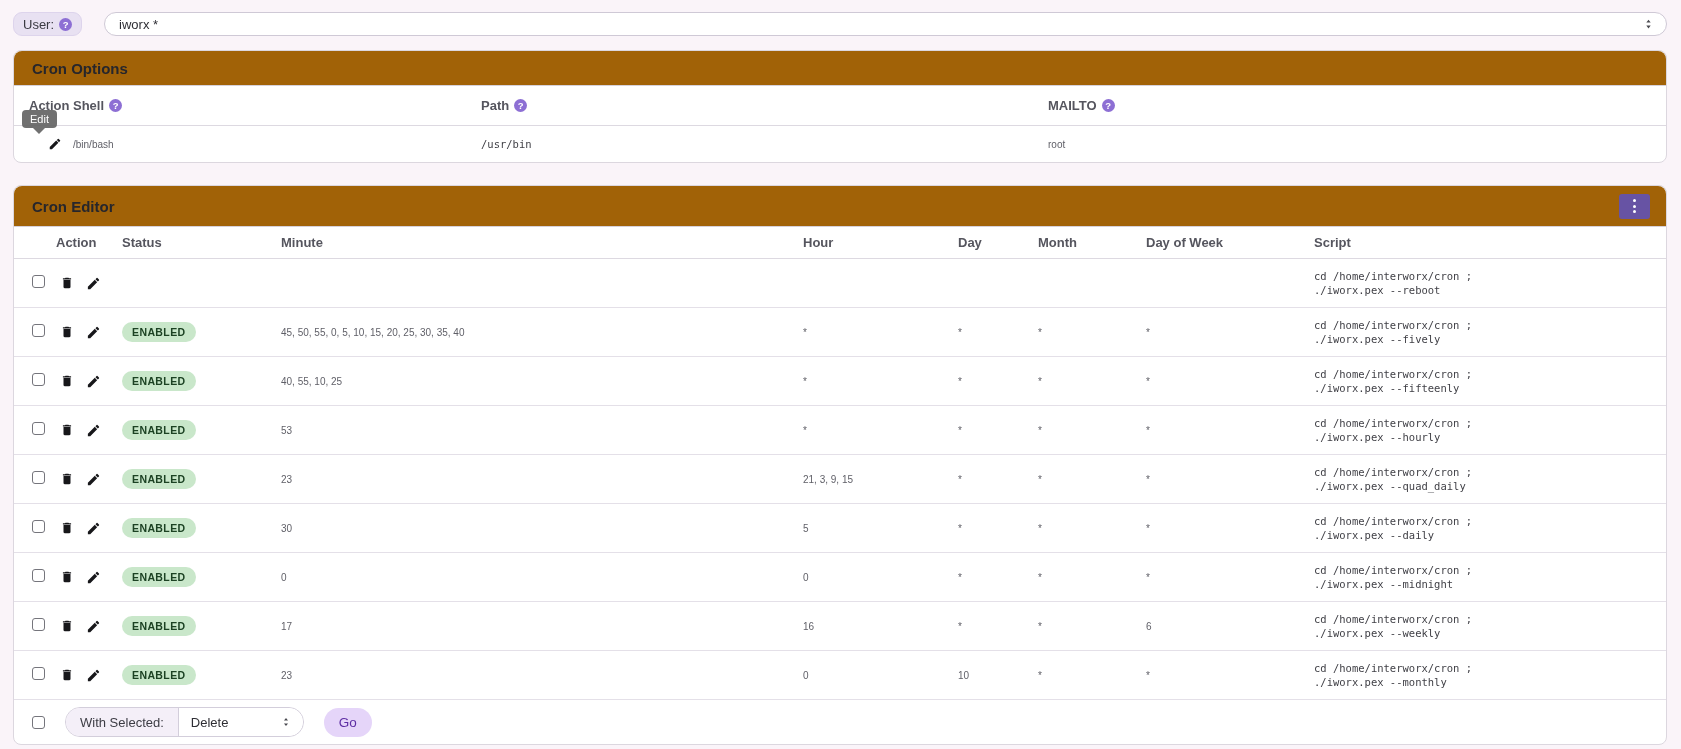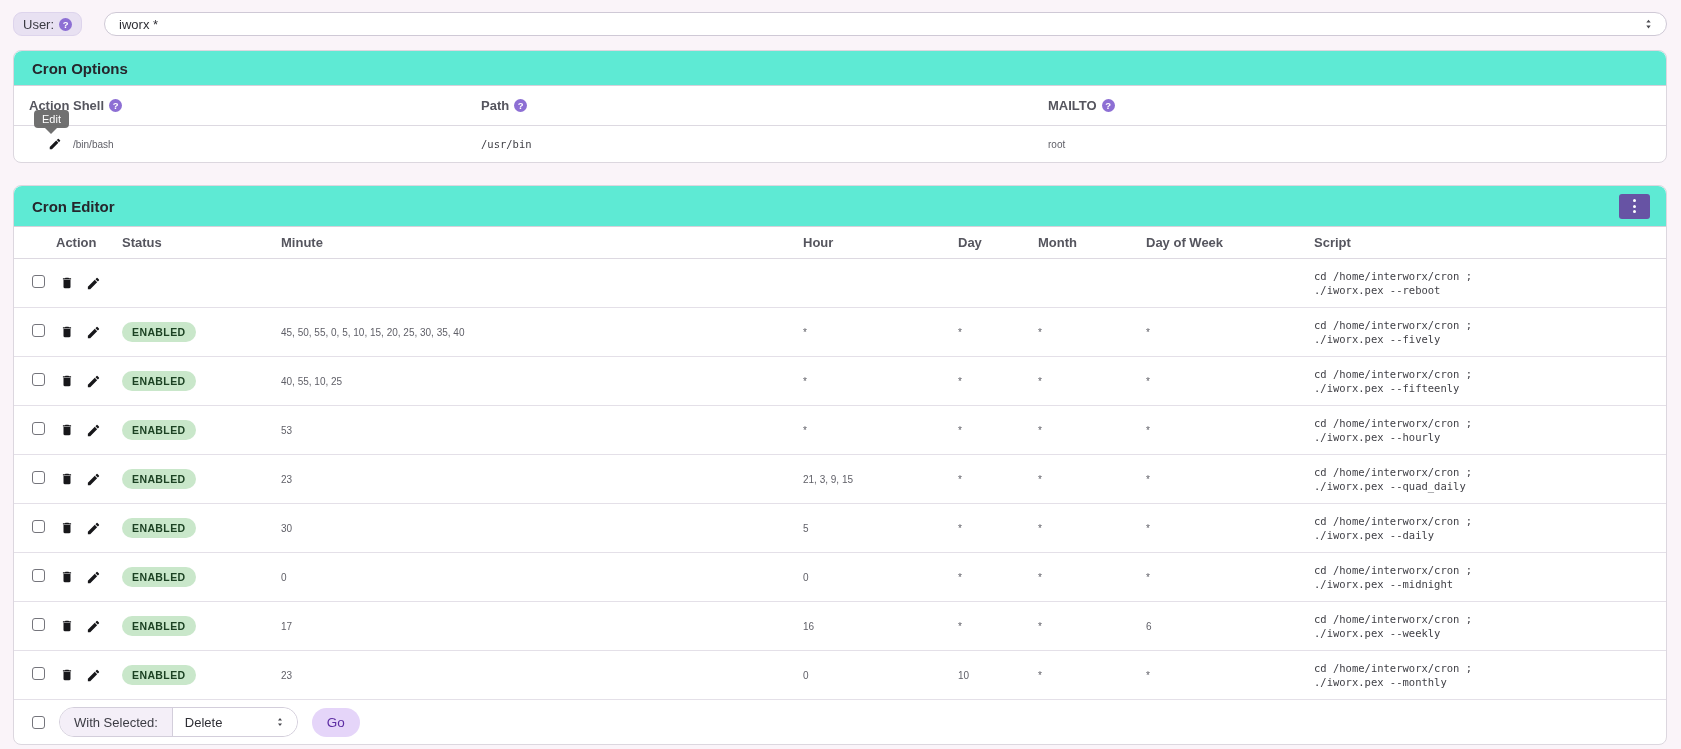--- a/index.html
+++ b/index.html
@@ -27,38 +27,38 @@
     border: 1px solid #cfc9d6; border-radius: 13px;
     display: flex; align-items: center; padding: 0 32px 0 14px;
     font-size: 13px; color: #2e2e34; cursor: default;
   }
   .top-select { flex: 1; }
   .sel-arrows { position: absolute; right: 10px; top: 50%; transform: translateY(-50%); display: inline-flex; }
   .sel-arrows svg { display: block; }
   
   .panel { background: #fff; border: 1px solid #dcd7df; border-radius: 8px; width: 1654px; position: relative; }
   .panel-header {
-    background: #5eead4; border-bottom: 1px solid #d6d1da;
+    background: #a16207; border-bottom: 1px solid #d6d1da;
     border-radius: 8px 8px 0 0; display: flex; align-items: center; padding: 0 16px 0 18px; text-align: center;
   }
   .panel-title { font-size: 15px; font-weight: 700; color: #26262c; }
   
   .co-panel { margin-bottom: 22px; }
   .co-panel .panel-header { height: 35px; }
   .co-head, .co-row { display: grid; grid-template-columns: 44px 408px 567px 1fr; padding-left: 15px; align-items: center; }
   .co-head { height: 40px; border-bottom: 1px solid #ddd9e1; }
   .co-row { height: 36px; }
   .colhead { font-size: 13px; font-weight: 600; color: #55555e; display: flex; align-items: center; gap: 5px; }
   .cell-val { font-size: 10px; color: #5f5f67; }
   .mono { font-family: "DejaVu Sans Mono", monospace; font-size: 10.5px; line-height: 14px; color: #3f3f45; }
   .icon-btn { display: inline-flex; align-items: center; justify-content: center; cursor: pointer; background: none; border: none; }
   .co-pencil { margin-left: 7px; }
   
   .tooltip {
-    position: absolute; left: 20px; top: 59px; z-index: 5;
+    position: absolute; left: 8px; top: 59px; z-index: 5;
     background: rgba(97,97,97,0.9); color: #fff; font-size: 11px;
     padding: 3px 8px; border-radius: 4px;
   }
   .tooltip::after {
     content: ""; position: absolute; left: 11px; top: 100%;
     border: 6px solid transparent; border-top-color: rgba(97,97,97,0.9); border-bottom-width: 0;
   }
   
   .ce-panel .panel-header { height: 41px; }
   .menu-btn {
@@ -79,21 +79,21 @@
     background: #fff; display: inline-block; cursor: pointer;
   }
   .action-cell { display: flex; align-items: center; gap: 12px; padding-left: 4px; }
   .badge {
     display: inline-block; background: #c9e7ca; color: #1c4223;
     font-size: 10.5px; font-weight: 700; letter-spacing: 0.4px;
     padding: 4px 10px; border-radius: 11px;
   }
   .script-cell div { white-space: pre; }
   
-  .ce-footer { display: flex; align-items: center; height: 44px; padding-left: 18px; gap: 14px; }
+  .ce-footer { display: flex; align-items: center; height: 44px; padding-left: 18px; gap: 20px; }
   .ws-control { display: flex; align-items: stretch; height: 30px; border: 1px solid #d3cedb; border-radius: 15px; overflow: hidden; background: #fff; }
   .ws-label {
     background: #f4eff8; border-right: 1px solid #d3cedb; display: flex; align-items: center;
     padding: 0 14px; font-size: 13px; color: #3c3c44;
   }
   .ws-select { border: none; border-radius: 0 15px 15px 0; height: 28px; width: 124px; padding: 0 26px 0 12px; }
   .go-btn {
     height: 29px; padding: 0 15px; border: none; border-radius: 15px;
     background: #e5d5f9; color: #5d2da3; font-size: 13.5px; font-weight: 500;
     font-family: "Liberation Sans", sans-serif; cursor: pointer;

